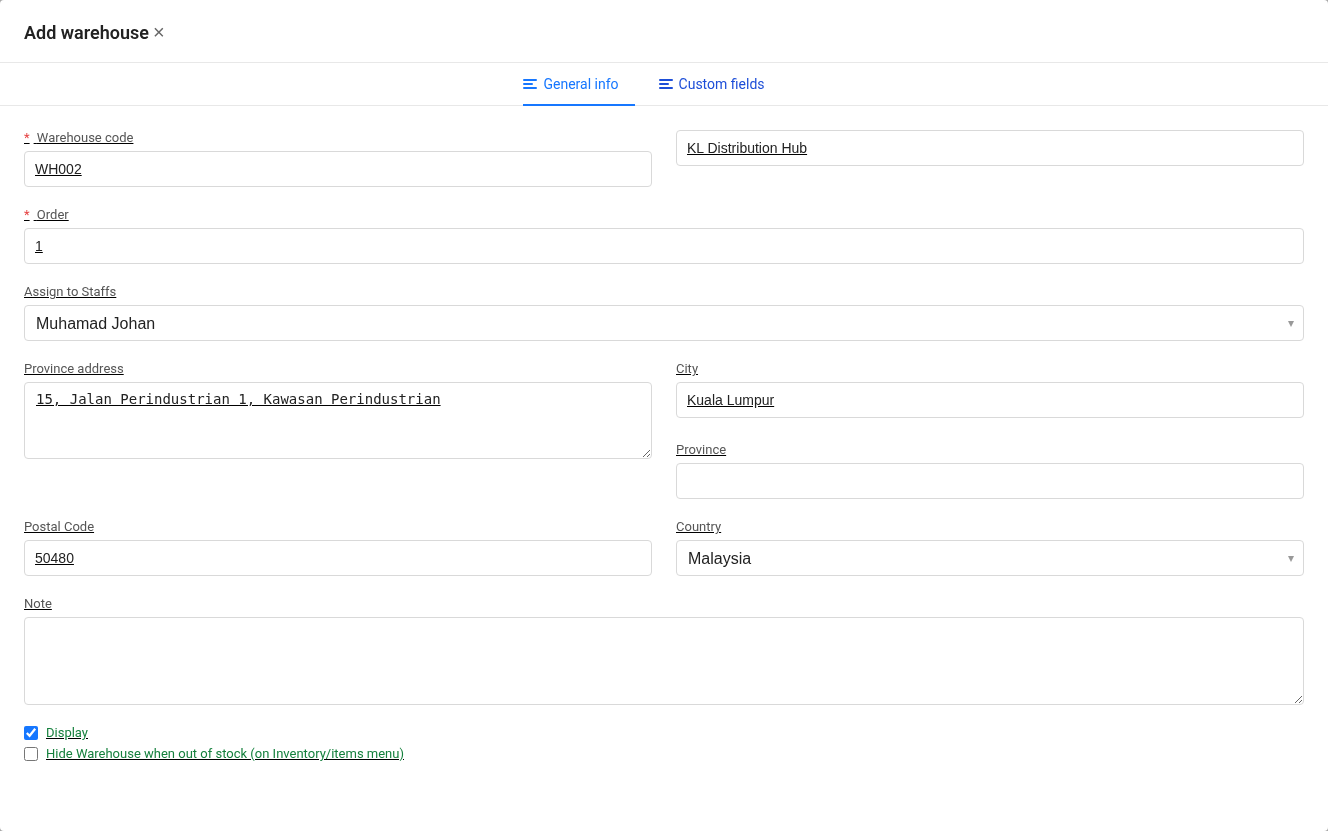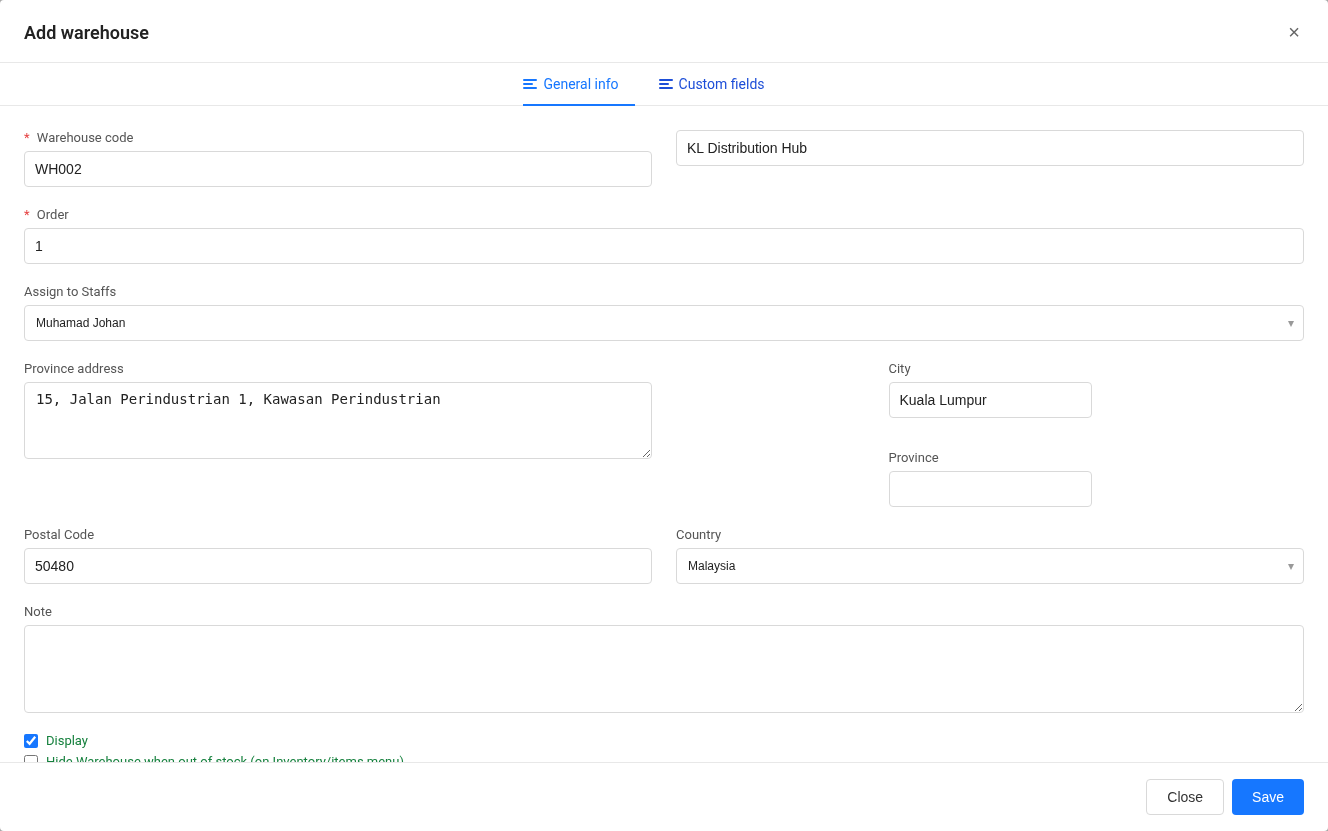--- a/index.html
+++ b/index.html
@@ -32,21 +32,21 @@
       height: 831px;
       border-radius: 4px;
       display: flex;
       flex-direction: column;
       position: relative;
     }
 
     .modal-header {
       display: flex;
       align-items: center;
-      justify-content: space-between;
+      justify-content: flex-start;
       padding: 18px 24px 16px 24px;
       border-bottom: 1px solid #e8e8e8;
     }
 
     .modal-title {
       font-size: 18px;
       font-weight: 600;
       color: #222;
     }
 
@@ -101,20 +101,21 @@
     }
 
     .tab-icon span:nth-child(1) { width: 14px; }
     .tab-icon span:nth-child(2) { width: 10px; }
     .tab-icon span:nth-child(3) { width: 14px; }
 
     .modal-body {
       flex: 1;
       padding: 24px;
       overflow-y: auto;
+      text-decoration: underline;
     }
 
     .form-row {
       display: flex;
       gap: 24px;
       margin-bottom: 20px;
     }
 
     .form-group {
       display: flex;
@@ -168,21 +169,21 @@
     .form-select-wrapper {
       position: relative;
     }
 
     .form-select {
       width: 100%;
       height: 36px;
       padding: 0 32px 0 11px;
       border: 1px solid #d9d9d9;
       border-radius: 4px;
-      font-size: 12px;
+      font-size: 16px;
       color: #222;
       appearance: none;
       background: #fff;
       outline: none;
       cursor: pointer;
     }
 
     .select-chevron {
       position: absolute;
       right: 10px;
@@ -250,23 +251,22 @@
       border-radius: 4px;
       background: #1677ff;
       font-size: 14px;
       color: #fff;
       cursor: pointer;
     }
 
     .address-right-col {
       display: flex;
       flex-direction: column;
-      gap: 32px;
+      gap: 24px;
       flex: 1;
-      align-items: center;
     }
   </style>
 </head>
 <body>
 
 <div class="modal-overlay">
   <div class="modal">
 
     <div class="modal-header">
       <span class="modal-title">Add warehouse</span>
@@ -373,19 +373,15 @@
         <input type="checkbox" id="display-checkbox" checked="" style="">
         <label for="display-checkbox" class="checkbox-label">Display</label>
       </div>
       <div class="checkbox-group">
         <input type="checkbox" id="hide-warehouse-checkbox" style="">
         <label for="hide-warehouse-checkbox" class="checkbox-label">Hide Warehouse when out of stock (on Inventory/items menu)</label>
       </div>
 
     </div>
 
-    <div class="modal-footer">
-      <button class="btn-close">Close</button>
-      <button class="btn-save">Save</button>
-    </div>
 
   </div>
 </div>
 
 </body></html>

